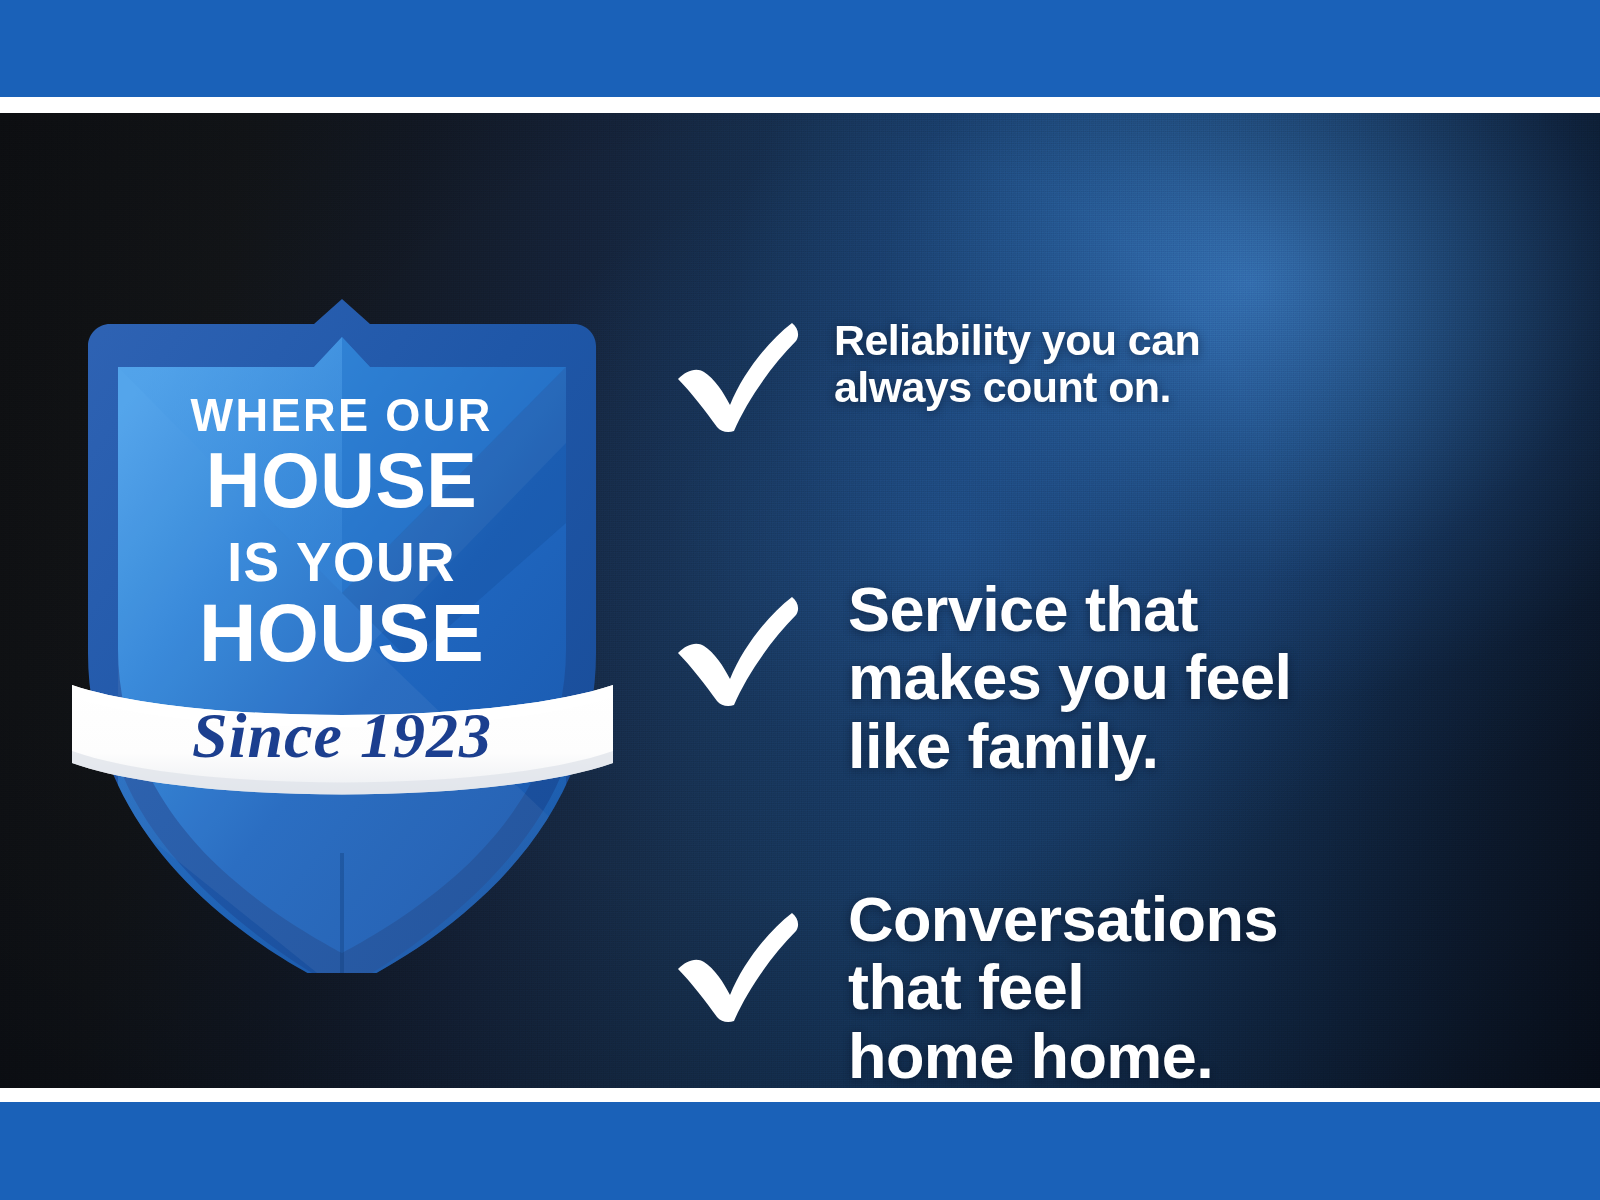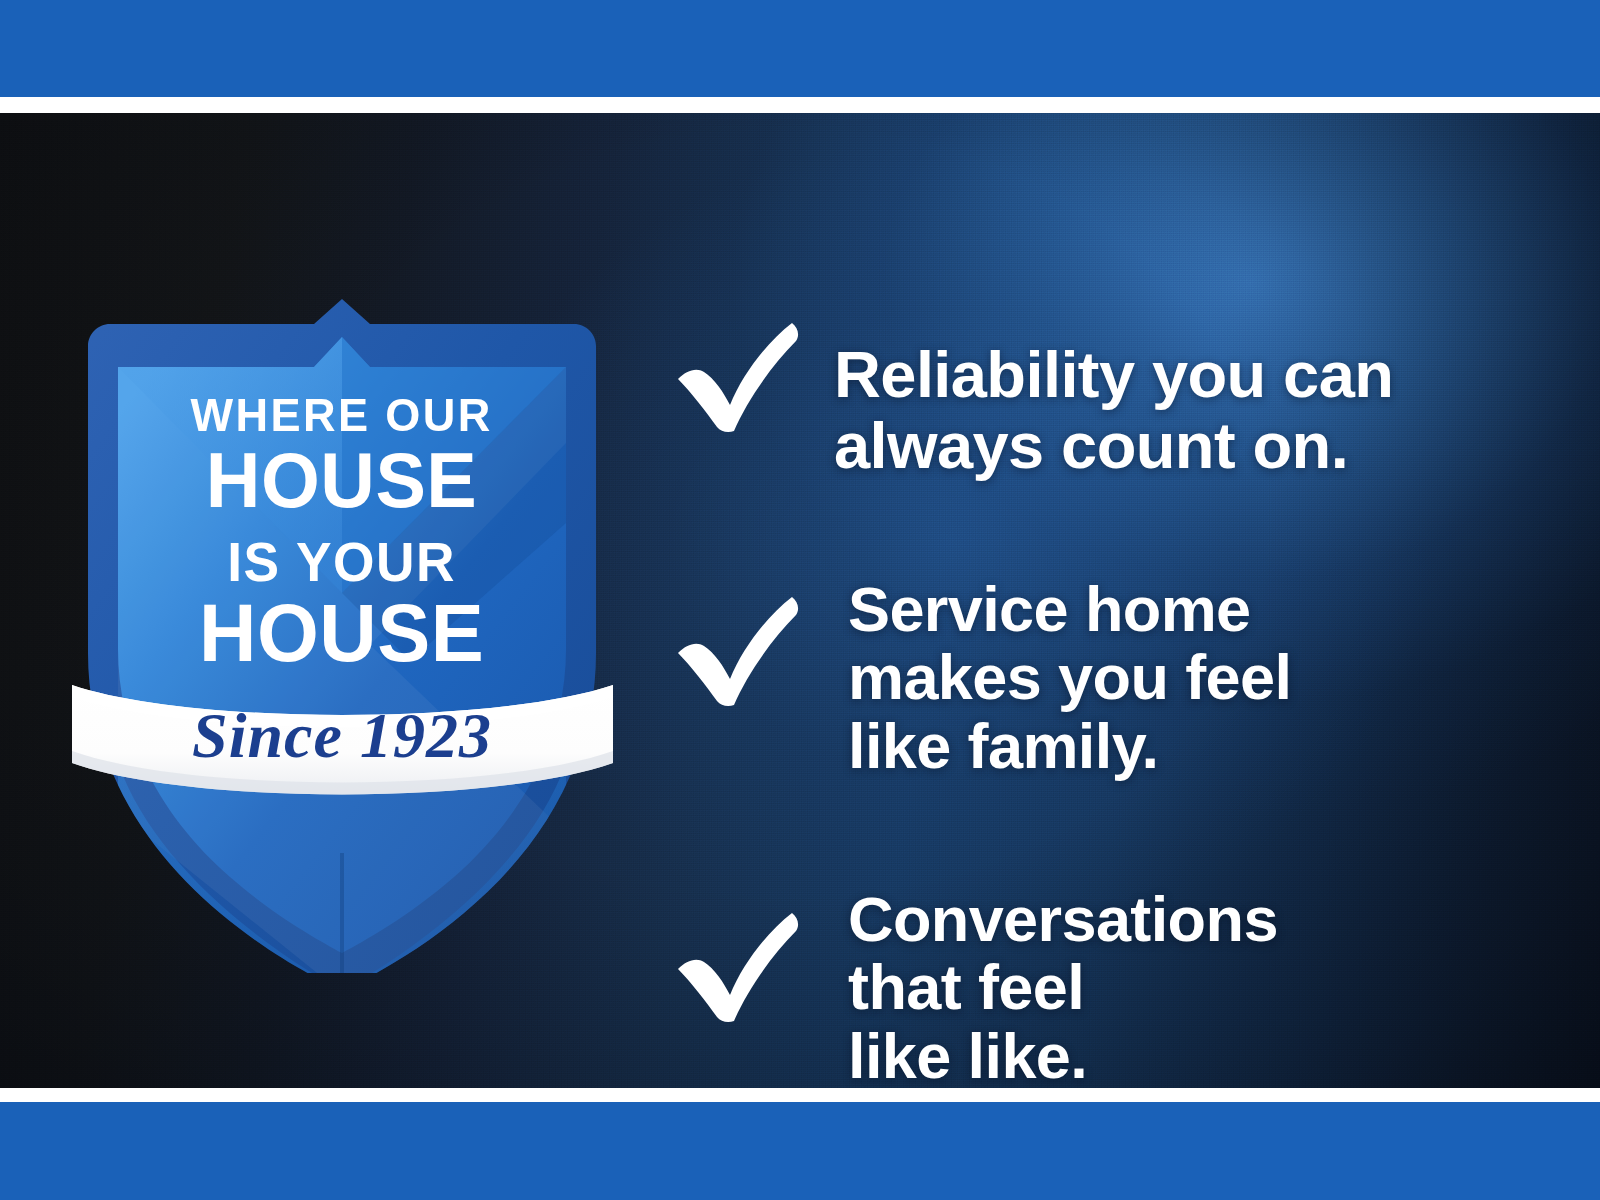--- a/index.html
+++ b/index.html
@@ -147,21 +147,21 @@
     padding: 0 0 0 162px;
     color: #ffffff;
     font-family: "Liberation Sans", sans-serif;
     font-weight: bold;
     font-size: 64px;
     line-height: 1.085;
     letter-spacing: -0.6px;
     white-space: pre-line;
     text-shadow: 0 2px 10px rgba(4,12,26,0.45);
   }
-  .benefit-1 .benefit-text { font-size: 65px; margin-top: 23px; }
+  .benefit-1 .benefit-text { font-size: 43px; }
   .benefit-2 .benefit-text { font-size: 63px; padding-left: 176px; }
   .benefit-3 .benefit-text { font-size: 63px; padding-left: 176px; }
 </style>
 </head>
 <body>
 
 <div class="poster">
 
   <div class="bar bar-top"></div>
 
@@ -297,39 +297,39 @@
         <span class="check">
           <svg viewBox="0 0 132 118" xmlns="http://www.w3.org/2000/svg">
             <path d="M6 62 C14 54, 24 50, 32 55 C42 61, 52 76, 58 88
                      C70 58, 95 25, 120 6
                      C126 11, 128 18, 124 24
                      C98 50, 74 86, 62 114
                      C56 116, 49 115, 45 110
                      C35 96, 18 74, 6 62 Z" fill="#ffffff"></path>
           </svg>
         </span>
-        <p class="benefit-text">Service home
+        <p class="benefit-text">Service that
 makes you feel
 like family.</p>
       </div>
 
       <div class="benefit benefit-3">
         <span class="check">
           <svg viewBox="0 0 132 118" xmlns="http://www.w3.org/2000/svg">
             <path d="M6 62 C14 54, 24 50, 32 55 C42 61, 52 76, 58 88
                      C70 58, 95 25, 120 6
                      C126 11, 128 18, 124 24
                      C98 50, 74 86, 62 114
                      C56 116, 49 115, 45 110
                      C35 96, 18 74, 6 62 Z" fill="#ffffff"></path>
           </svg>
         </span>
         <p class="benefit-text">Conversations
 that feel
-like like.</p>
+home home.</p>
       </div>
 
     </div>
   </div>
 
   <div class="bar bar-bottom"></div>
 
 </div>
 
 </body></html>

